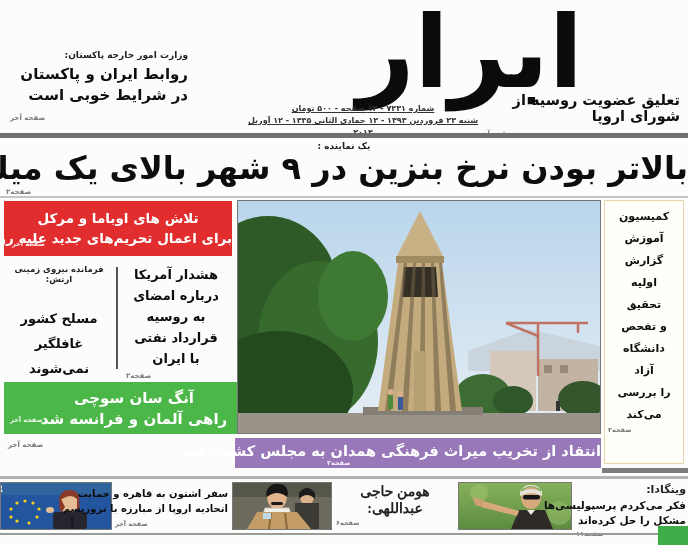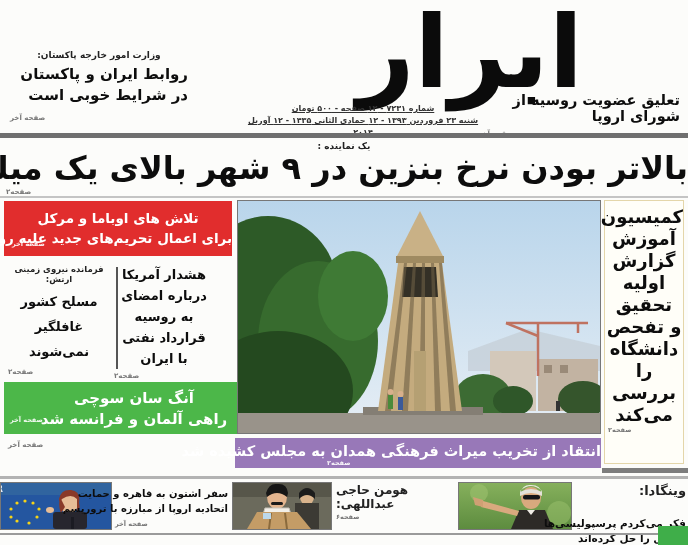--- a/index.html
+++ b/index.html
@@ -20,21 +20,21 @@
   svg{display:block;}
 </style>
 </head>
 <body>
 
 <div id="page">
 
   <div class="abs masthead" style="left:330px;top:-22px;width:280px;height:150px;">ابرار</div>
 
   <div class="abs" style="left:10px;top:50px;width:178px;">
-    <div class="kicker" style="text-align:center;margin-bottom:4px;">وزارت امور خارجه پاکستان:</div>
+    <div class="kicker" style="text-align:right;margin-bottom:4px;">وزارت امور خارجه پاکستان:</div>
     <div class="hl-sm" style="text-align:right;">
       <div>روابط ایران و پاکستان</div>
       <div>در شرایط خوبی است</div>
     </div>
     <div class="pref" style="text-align:left;margin-top:8px;">صفحه آخر</div>
   </div>
 
   <div class="abs" style="left:478px;top:92px;width:202px;">
     <div class="b" style="font-size:14.5px;text-align:right;">تعلیق عضویت روسیه از شورای اروپا</div>
     <div class="pref" style="text-align:left;margin-top:6px;">صفحه آخر</div>
@@ -52,31 +52,31 @@
   <div class="abs pref" style="left:6px;top:188px;">صفحه۲</div>
   <div class="abs" style="left:0;top:196px;width:688px;height:2px;background:#c4c4c4;"></div>
 
   <div class="abs boxwhite" style="left: 4px; top: 201px; width: 228px; height: 55px; padding-top: 7px; box-sizing: border-box; font-size: 13.5px; line-height: 20px; background-color: rgb(225, 45, 45);">
     <div class="nowrap">تلاش های اوباما و مرکل</div>
     <div class="nowrap">برای اعمال تحریم‌های جدید علیه روسیه</div>
     <div class="abs prefw" style="left:8px;bottom:2px;">صفحه آخر</div>
   </div>
 
   <div class="abs centered" style="left:4px;top:264px;width:110px;">
-    <div class="kicker" style="font-size:8.5px;margin-bottom:5px;">فرمانده نیروی زمینی ارتش:</div>
+    <div class="kicker" style="font-size:8.5px;margin-bottom:22px;">فرمانده نیروی زمینی ارتش:</div>
     <div class="b" style="font-size:13px;line-height:25px;">
       <div>مسلح کشور</div>
       <div>غافلگیر نمی‌شوند</div>
     </div>
     <div class="pref" style="text-align:left;margin-top:4px;padding-left:4px;">صفحه۲</div>
   </div>
 
   <div class="abs" style="left:116px;top:267px;width:2px;height:102px;background:#555;"></div>
 
-  <div class="abs centered" style="left:110px;top:264px;width:108px;">
+  <div class="abs centered" style="left:122px;top:264px;width:108px;">
     <div class="b" style="font-size:13px;line-height:21px;">
       <div>هشدار آمریکا</div>
       <div>درباره امضای</div>
       <div>به روسیه</div>
       <div>قرارداد نفتی</div>
       <div>با ایران</div>
     </div>
     <div class="pref" style="text-align:left;margin-top:3px;padding-left:4px;">صفحه۲</div>
   </div>
 
@@ -144,28 +144,29 @@
       </g>
     </svg>
   </div>
 
   <div class="abs" style="left: 235px; top: 438px; width: 366px; height: 30px; background-color: rgb(152, 120, 184);">
     <div class="boxwhite nowrap" style="font-size:14.5px;line-height:27px;">انتقاد از تخریب میراث فرهنگی همدان به مجلس کشیده شد</div>
     <div class="abs prefw" style="left:92px;bottom:1px;">صفحه۲</div>
   </div>
 
   <div class="abs centered" style="left:604px;top:200px;width:80px;height:264px;box-sizing:border-box;border:1px solid #e4d6aa;background:#fffef8;padding-top:5px;">
-    <div class="b" style="font-size:18px;line-height:22px;">
+    <div class="b" style="font-size:11px;line-height:22px;">
       <div>کمیسیون</div>
       <div>آموزش</div>
       <div>گزارش</div>
       <div>اولیه</div>
       <div>تحقیق</div>
       <div>و تفحص</div>
       <div>دانشگاه</div>
+      <div>آزاد</div>
       <div>را بررسی</div>
       <div>می‌کند</div>
     </div>
     <div class="pref" style="text-align:left;padding-left:3px;font-size:6.5px;">صفحه۲</div>
   </div>
   <div class="abs" style="left:602px;top:468px;width:86px;height:5px;background:#7d7d7d;"></div>
 
   <div class="abs" style="left:0;top:476px;width:688px;height:3px;background:#b3b3b3;"></div>
 
   <div class="abs photo" style="left:0;top:482px;width:112px;height:48px;">
@@ -210,21 +211,21 @@
       <ellipse cx="44" cy="14" rx="10" ry="12" fill="#e2b48e"></ellipse>
       <path d="M33 10 Q36 0 44 1 Q54 0 55 10 L54 14 Q44 6 34 14 Z" fill="#161616"></path>
       <rect x="38" y="19" width="12" height="3" rx="1.5" fill="#1a1a1a"></rect>
       <polygon points="32,25 56,25 60,38 28,38" fill="#f2efe8" stroke="#c9c4ba" stroke-width="1"></polygon>
       <path d="M14 46 L24 29 L64 29 L78 46 Z" fill="#c49c66"></path>
       <path d="M38 30 L36 46 M52 30 L54 46" stroke="#8a6a3c" stroke-width="2" fill="none"></path>
       <rect x="30" y="30" width="8" height="6" fill="#bcd8ea"></rect>
     </svg>
   </div>
   <div class="abs" style="left:336px;top:483px;width:118px;">
-    <div class="kicker" style="font-size:12px;text-align:left;margin-bottom:2px;">هومن حاجی عبداللهی:</div>
+    <div class="kicker" style="font-size:14px;text-align:center;margin-bottom:2px;font-family:Liberation Serif, serif;">هومن حاجی عبداللهی:</div>
     <div class="pref" style="text-align:left;margin-top:2px;font-size:6.5px;">صفحه۶</div>
   </div>
 
   <div class="abs photo" style="left:458px;top:482px;width:114px;height:48px;">
     <svg width="112" height="46" viewBox="0 0 112 46">
       <defs>
         <linearGradient id="pitch" x1="0" y1="0" x2="0" y2="1">
           <stop offset="0" stop-color="#86b05c"></stop>
             <stop offset="1" stop-color="#5d8c3f"></stop>
         </linearGradient>
@@ -236,21 +237,21 @@
       <path d="M61 10 Q64 1 72 2 Q82 2 83 11 L83 8 Q72 -2 61 8 Z" fill="#ebe8e2"></path>
       <path d="M61 9 Q72 3 83 9 L83 13 Q72 7 61 13 Z" fill="#e4e1da"></path>
       <rect x="64" y="12" width="17" height="4.5" rx="2" fill="#15151a"></rect>
       <path d="M52 46 L60 27 L86 27 L94 46 Z" fill="#2d2a27"></path>
       <path d="M60 28 L24 18 L22 24 L58 33 Z" fill="#d9a97e"></path>
       <path d="M24 17 L14 14 L16 22 L24 24 Z" fill="#cfa074"></path>
       <path d="M68 27 L72 32 L76 27 Z" fill="#efece6"></path>
     </svg>
   </div>
   <div class="abs" style="left:576px;top:483px;width:110px;">
-    <div class="kicker" style="font-size:13px;text-align:right;margin-bottom:18px;">وینگادا:</div>
+    <div class="kicker" style="font-size:11px;text-align:right;margin-bottom:2px;">وینگادا:</div>
     <div class="b" style="font-size:10.5px;line-height:15px;text-align:right;">
       <div class="nowrap">فکر می‌کردم پرسپولیسی‌ها</div>
       <div class="nowrap">مشکل را حل کرده‌اند</div>
     </div>
     <div class="pref" style="text-align:left;margin-top:2px;font-size:6.5px;">صفحه۱۱</div>
   </div>
 
   <div class="abs" style="left:0;top:533px;width:688px;height:2px;background:#9a9a9a;"></div>
   <div class="abs" style="left: 658px; top: 526px; width: 30px; height: 19px; background-color: rgb(63, 174, 73);"></div>
 

